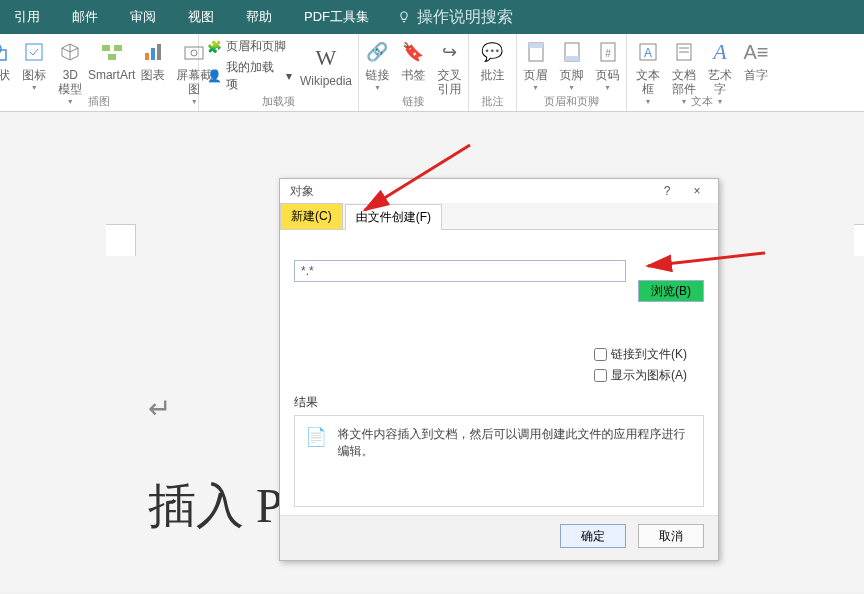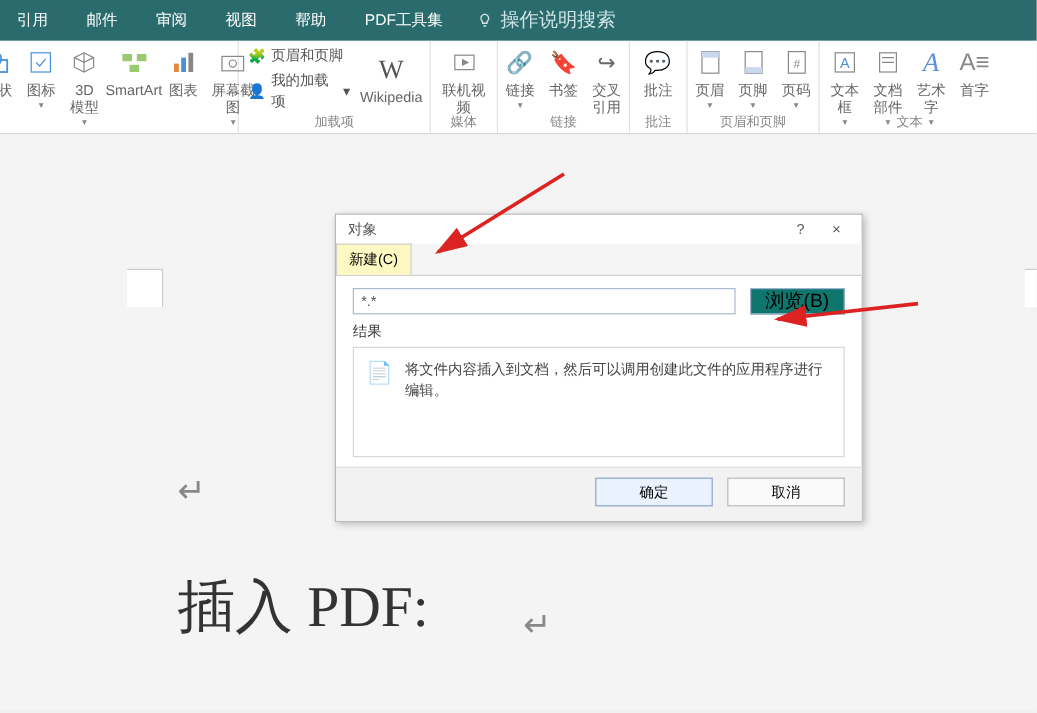--- a/index.html
+++ b/index.html
@@ -26,33 +26,33 @@
   .page-right-edge { position: absolute; right: 0; top: 112px; width: 10px; height: 32px; border-top: 1px solid #ccc; background: #fff; }
   .doc-text { position: absolute; left: 148px; top: 362px; font-size: 48px; color: #333; font-family: serif; }
   .enter-mark { position: absolute; font-size: 28px; color: #888; font-family: serif; }
 
   
   .dialog { position: absolute; left: 279px; top: 178px; width: 440px; background: #fff; border: 1px solid #b8b8b8; box-shadow: 2px 2px 6px rgba(0,0,0,0.25); }
   .dialog-title { display: flex; align-items: center; height: 24px; padding: 0 6px 0 10px; font-size: 12px; color: #555; }
   .dialog-title .spacer { flex: 1; }
   .dlg-btn { width: 30px; height: 20px; display: flex; align-items: center; justify-content: center; font-size: 12px; color: #555; cursor: pointer; }
   .tabstrip { display: flex; border-bottom: 1px solid #d0d0d0; background: #f5f5f5; font-size: 12px; }
-  .tab { padding: 4px 10px; border: 1px solid #d0d0d0; border-bottom: none; background: #fef9c3; margin-right: 2px; cursor: pointer; }
+  .tab { padding: 4px 10px; border: 1px solid #d0d0d0; border-bottom: none; background: #fde047; margin-right: 2px; cursor: pointer; }
   .tab.active { background: #fff; position: relative; top: 1px; }
   .dialog-body { padding: 10px 14px 8px 14px; font-size: 12px; color: #333; }
   .row { display: flex; align-items: center; margin-bottom: 6px; }
   .filename-input { flex: 1; height: 22px; border: 1px solid #a8b9d0; background: #fff; padding: 0 6px; font-size: 12px; color: #555; margin-right: 12px; }
-  .browse-btn { height: 22px; padding: 0 12px; border: 1px solid #9fb3d1; background: #0f766e; font-size: 16px; cursor: pointer; }
+  .browse-btn { height: 22px; padding: 0 12px; border: 1px solid #9fb3d1; background: #22c55e; font-size: 12px; cursor: pointer; margin-top: 40px; }
   .checks { margin: 44px 0 10px 300px; }
   .check { display: flex; align-items: center; gap: 4px; font-size: 12px; margin-bottom: 4px; }
   .check input { width: 13px; height: 13px; }
   .result-box { border: 1px solid #d8d8d8; padding: 10px 10px 46px 10px; display: flex; gap: 10px; font-size: 12px; color: #444; }
   .result-icon { font-size: 18px; }
   .dialog-footer { display: flex; justify-content: flex-end; gap: 12px; padding: 8px 14px 12px 0; background: #f2f2f2; border-top: 1px solid #e0e0e0; }
-  .footer-btn { height: 24px; padding: 0 36px; border: 1px solid #b8b8b8; background: #fafafa; font-size: 12px; cursor: pointer; }
+  .footer-btn { height: 24px; padding: 0 20px; border: 1px solid #b8b8b8; background: #fafafa; font-size: 12px; cursor: pointer; }
   .footer-btn.primary { border: 1px solid #8aa6cc; background: #eaf1ff; }
 
   
   .arrow { position: absolute; pointer-events: none; }
 </style>
 </head>
 <body>
 
 <div class="ribbon-tabs">
   <span class="ribbon-tab">引用</span>
@@ -127,20 +127,21 @@
         <div class="icon-slot">
             <svg width="22" height="22">
               <rect x="2" y="6" width="18" height="12" fill="none" stroke="#888"></rect>
               <circle cx="11" cy="12" r="3" fill="none" stroke="#888"></circle>
             </svg>
           </div>
         <span class="label">屏幕截图</span>
           <span class="caret">▾</span>
       </div>
     </div>
+    <div class="rgroup-label">插图</div>
   </div>
 
   <div class="rgroup sep" style="width:160px">
     <div class="rgroup-items" style="flex-direction:row;align-items:center">
       <div style="display:flex;flex-direction:column;gap:4px;font-size:12px;color:#555">
         <div style="display:flex;align-items:center;gap:4px">
             <span>🧩</span>
             <span>页眉和页脚</span>
           </div>
         <div style="display:flex;align-items:center;gap:4px">
@@ -152,34 +153,20 @@
       <div class="ritem">
         <div class="icon-slot">
             <span style="font-family:serif;font-size:22px;color:#555">W</span>
           </div>
         <span class="label">Wikipedia</span>
       </div>
     </div>
     <div class="rgroup-label">加载项</div>
   </div>
 
-  <div class="rgroup sep" style="width:56px">
-    <div class="rgroup-items">
-      <div class="ritem">
-        <div class="icon-slot">
-            <svg width="22" height="22">
-              <rect x="3" y="5" width="16" height="12" fill="none" stroke="#888"></rect>
-              <path d="M9 8l6 3-6 3z" fill="#888"></path>
-            </svg>
-          </div>
-        <span class="label">联机视频</span>
-      </div>
-    </div>
-    <div class="rgroup-label">媒体</div>
-  </div>
 
   <div class="rgroup sep" style="width:110px">
     <div class="rgroup-items">
       <div class="ritem">
         <div class="icon-slot">
             <span style="font-size:18px">🔗</span>
           </div>
         <span class="label">链接</span>
           <span class="caret">▾</span>
       </div>
@@ -298,25 +285,36 @@
 
 <div class="dialog">
   <div class="dialog-title">
     <span>对象</span>
     <div class="spacer"></div>
     <div class="dlg-btn">?</div>
     <div class="dlg-btn">×</div>
   </div>
   <div class="tabstrip">
     <div class="tab">新建(C)</div>
+    <div class="tab active">由文件创建(F)</div>
   </div>
   <div class="dialog-body">
     <div class="row">
       <input class="filename-input" value="*.*" style="">
       <button class="browse-btn">浏览(B)</button>
+    </div>
+    <div class="checks">
+      <label class="check">
+        <input type="checkbox" style="">
+        <span>链接到文件(K)</span>
+      </label>
+      <label class="check">
+        <input type="checkbox" style="">
+        <span>显示为图标(A)</span>
+      </label>
     </div>
     <div style="margin-bottom:4px">结果</div>
     <div class="result-box">
       <span class="result-icon">📄</span>
       <span>将文件内容插入到文档，然后可以调用创建此文件的应用程序进行编辑。</span>
     </div>
   </div>
   <div class="dialog-footer">
     <button class="footer-btn primary">确定</button>
     <button class="footer-btn">取消</button>

